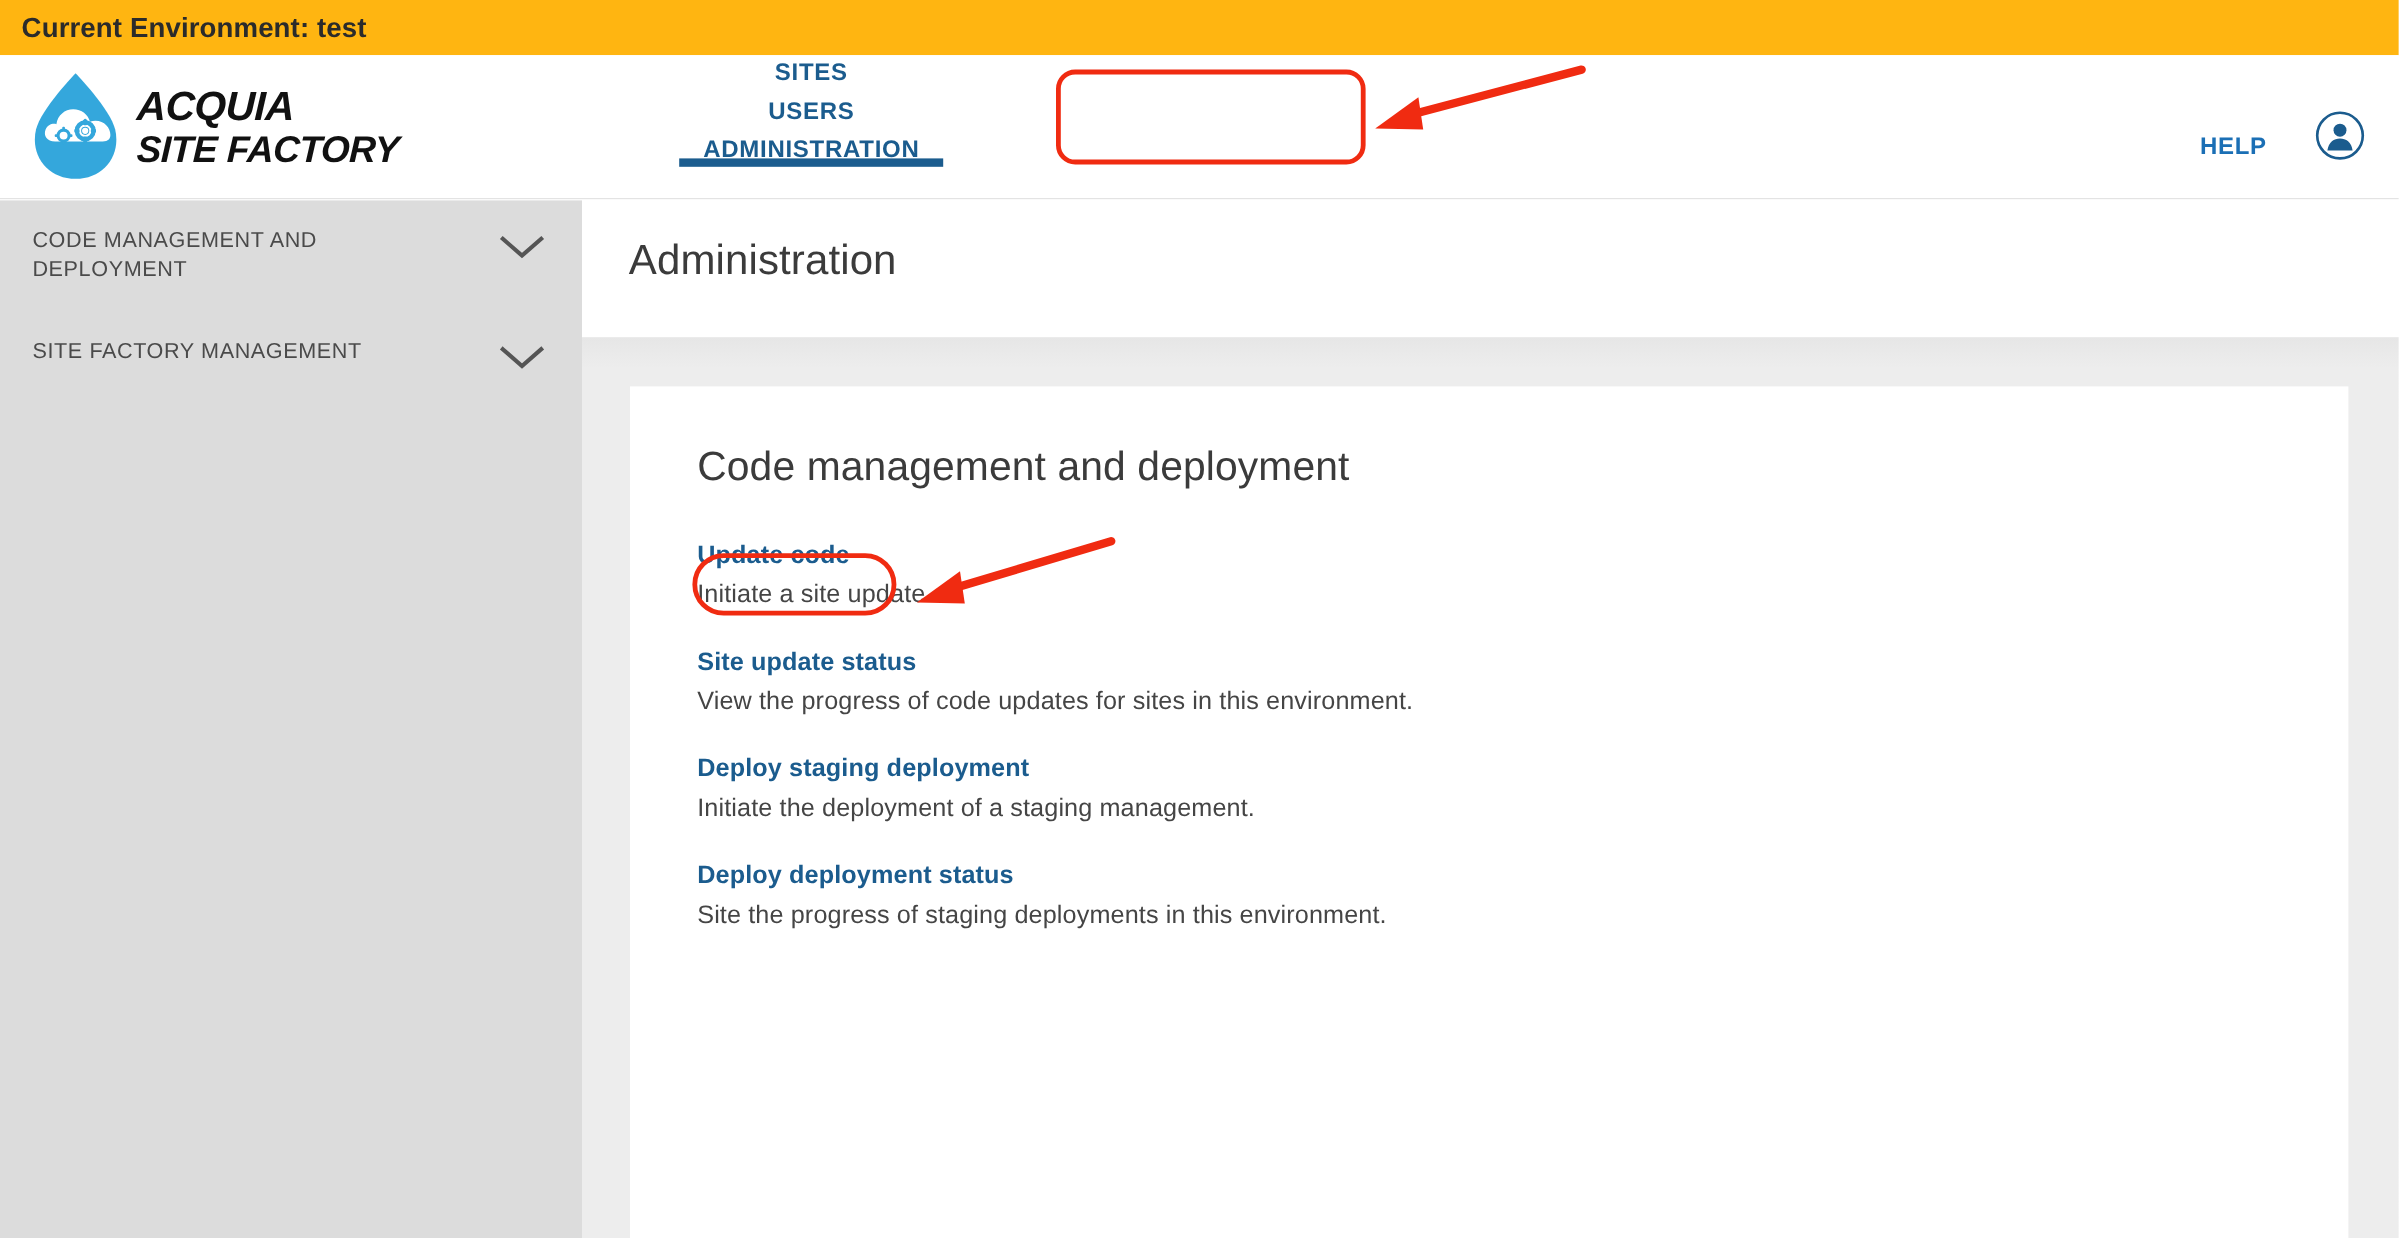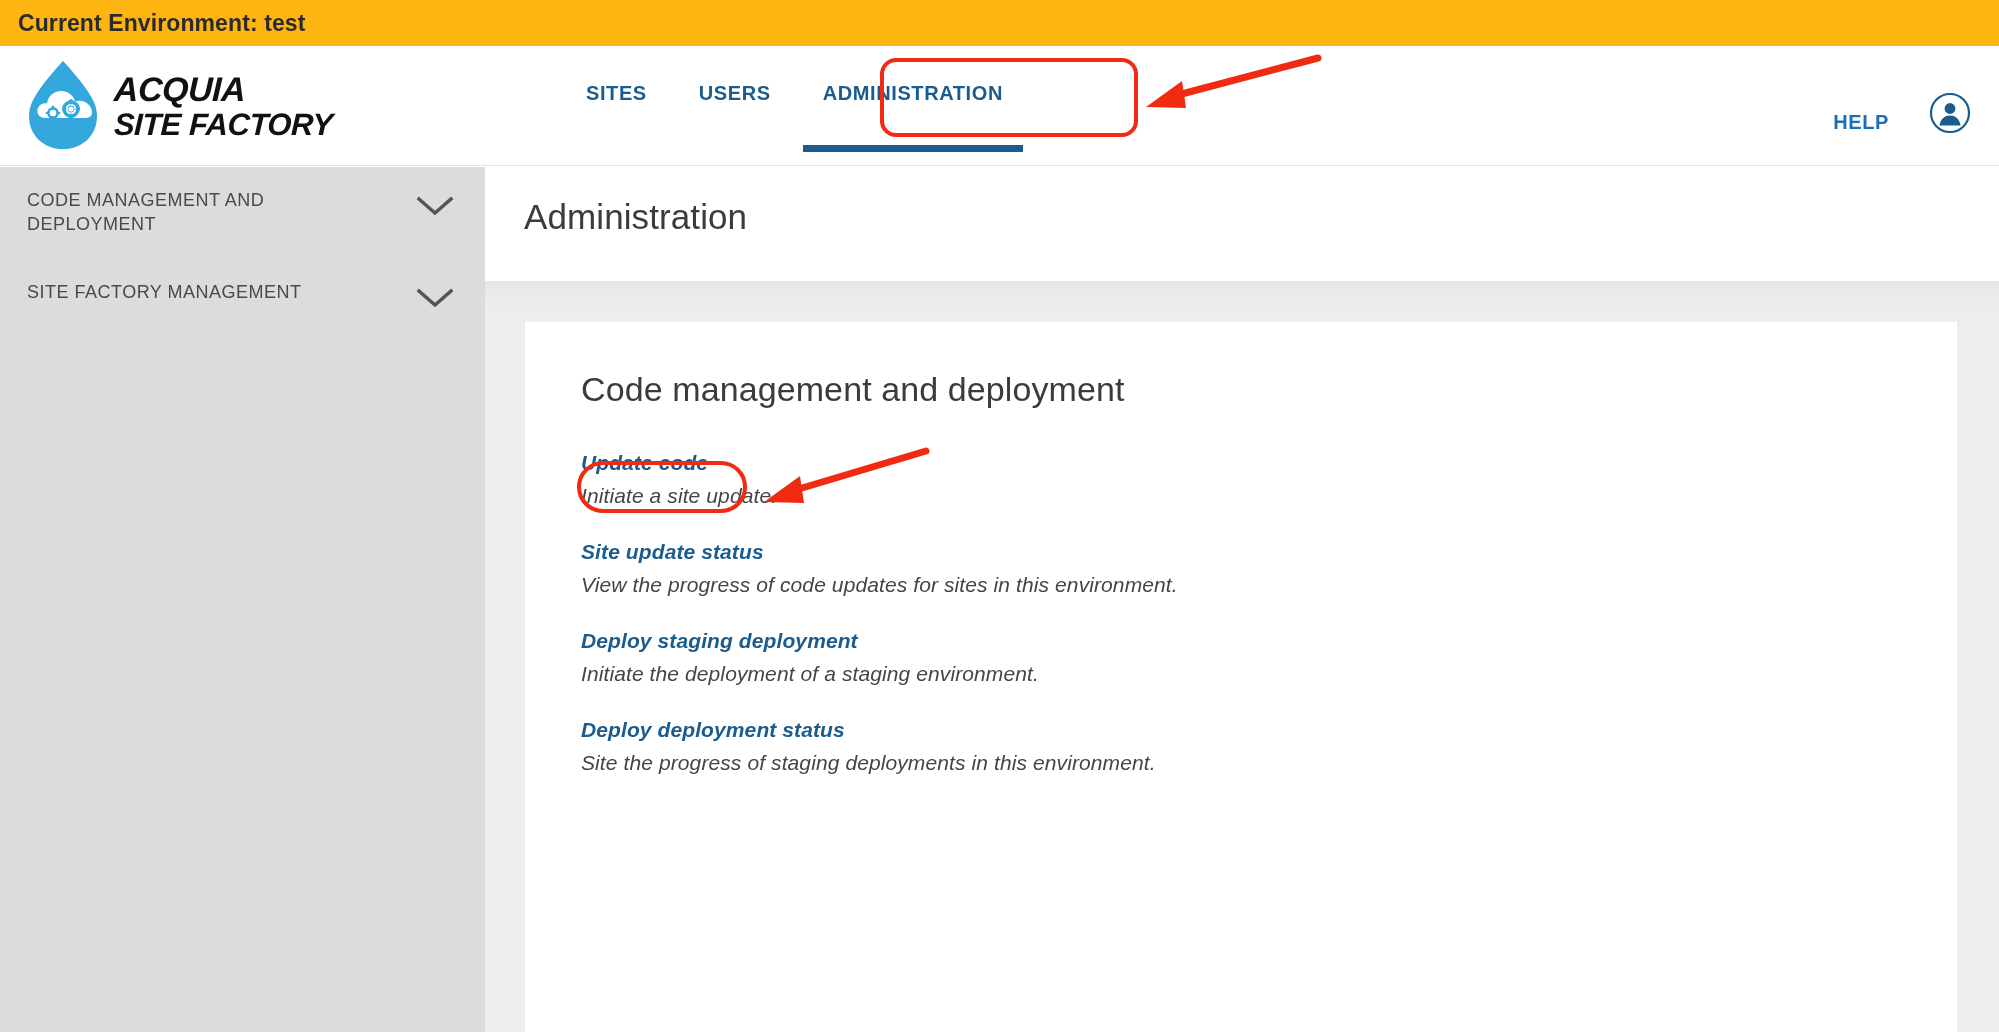--- a/index.html
+++ b/index.html
@@ -41,21 +41,21 @@
     font-family: "Liberation Sans", sans-serif;
     font-size: 34px; font-weight: bold; font-style: italic;
     letter-spacing: -0.5px; color: #111; transform: skewX(-2deg);
   }
   .brand-line2 {
     font-family: "Liberation Sans", sans-serif;
     font-size: 31px; font-weight: bold; font-style: italic;
     letter-spacing: -0.5px; color: #111; margin-top: 3px; transform: skewX(-2deg);
   }
 
-  .main-nav { position: absolute; left: 560px; top: 0; height: 95px; display: flex; align-items: center; gap: 0; }
+  .main-nav { position: absolute; left: 560px; top: 0; height: 95px; display: flex; align-items: center; gap: 0; flex-direction: column; }
   .nav-item {
     position: relative;
     font-size: 20px; font-weight: bold; color: #1B5C8E;
     letter-spacing: .6px; text-transform: uppercase;
     padding: 0 26px; height: 120px; display: flex; align-items: center;
     cursor: pointer; text-decoration: none;
   }
   .nav-item.active::after {
     content: ""; position: absolute; left: 6px; right: 6px; bottom: 2px;
     height: 7px; background: #1B5C8E;
@@ -105,21 +105,21 @@
   .card {
     position: absolute; top: 41px; left: 40px;
     width: 1432px; height: 720px;
     background: #ffffff;
   }
   .card-title {
     margin: 48px 0 0 56px;
     font-size: 34px; font-weight: 400; color: #3b3b3b; letter-spacing: .1px;
   }
   .link-list { margin: 42px 0 0 56px; }
-  .link-block { margin-bottom: 32px; font-style: italic; }
+  .link-block { margin-bottom: 32px; }
   .link-block:last-child { margin-bottom: 0; }
   .item-link {
     display: inline-block;
     font-size: 21px; font-weight: bold; color: #1B5C8E;
     text-decoration: none; cursor: pointer; letter-spacing: .1px;
   }
   .item-desc {
     margin-top: 9px;
     font-size: 21px; font-weight: 400; color: #454545; letter-spacing: .1px;
   }
@@ -226,21 +226,21 @@
         </div>
 
         <div class="link-block">
           <a class="item-link" href="#">Site update status</a>
           <div class="item-desc">View the progress of code updates for sites in this environment.</div>
         </div>
 
 
         <div class="link-block">
           <a class="item-link" href="#">Deploy staging deployment</a>
-          <div class="item-desc">Initiate the deployment of a staging environment.</div>
+          <div class="item-desc">Initiate the deployment of a staging management.</div>
         </div>
 
         <div class="link-block">
           <a class="item-link" href="#">Deploy deployment status</a>
           <div class="item-desc">Site the progress of staging deployments in this environment.</div>
         </div>
 
       </div>
     </div>
   </div>

